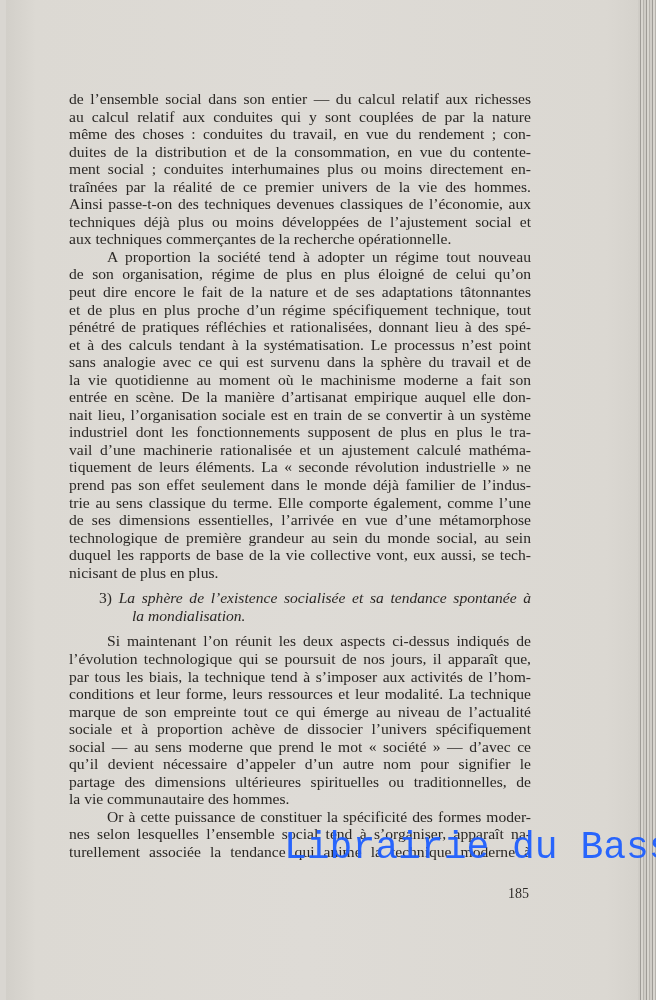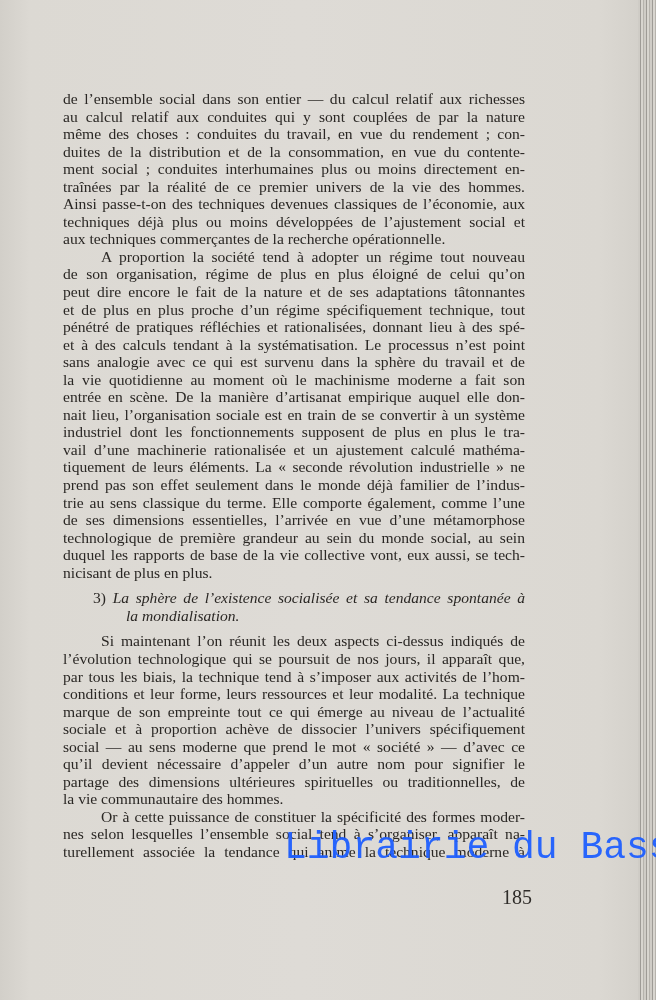--- a/index.html
+++ b/index.html
@@ -2,21 +2,21 @@
 <html><head>
 <meta charset="utf-8">
 <style>
   html, body { margin: 0; padding: 0; }
   body {
     width: 656px; height: 1000px; overflow: hidden; position: relative;
     background: #d9d6d1;
     font-family: "Liberation Serif", "DejaVu Serif", serif;
   }
   .page {
-    position: absolute; left: 0; top: 0; width: 638px; height: 1000px;
+    position: absolute; left: 6px; top: 0; width: 638px; height: 1000px;
     background: linear-gradient(90deg, #d2cfc9 0px, #dcd9d3 30px, #dedbd6 300px, #dbd8d2 600px, #d4d1cb 638px);
   }
   .page-edges {
     position: absolute; top: 0; right: 0; width: 18px; height: 1000px;
     background: repeating-linear-gradient(90deg, #cfccc6 0px, #cfccc6 2px, #9e9b96 2px, #9e9b96 3px, #d8d5cf 3px, #d8d5cf 5px, #b6b3ad 5px, #b6b3ad 6px);
   }
   .text-block {
     position: absolute; left: 63px; top: 90px; width: 462px;
     color: #2a2724; font-size: 15.6px; line-height: 17.55px;
   }
@@ -26,21 +26,21 @@
   .line.last { text-align-last: left; }
   .indent { padding-left: 38px; }
   .gap { height: 8px; display: block; }
   .heading {
     font-style: italic; display: block; white-space: nowrap;
   }
   .heading .num { font-style: normal; }
   .heading.l1 { padding-left: 30px; text-align: justify; text-align-last: justify; height: 17.55px; }
   .heading.l2 { padding-left: 63px; height: 17.55px; }
   .page-number {
-    position: absolute; left: 502px; top: 886px; font-size: 20px; color: #2f2c29;
+    position: absolute; left: 502px; top: 886px; font-size: 14px; color: #2f2c29;
   }
   .watermark {
     position: absolute; left: 284px; top: 826px;
     font-family: Liberation Mono, monospace;
     font-size: 38px; color: #1f5fff; letter-spacing: 0px; white-space: nowrap;
     opacity: 0.95;
   }
 </style>
 </head>
 <body>

